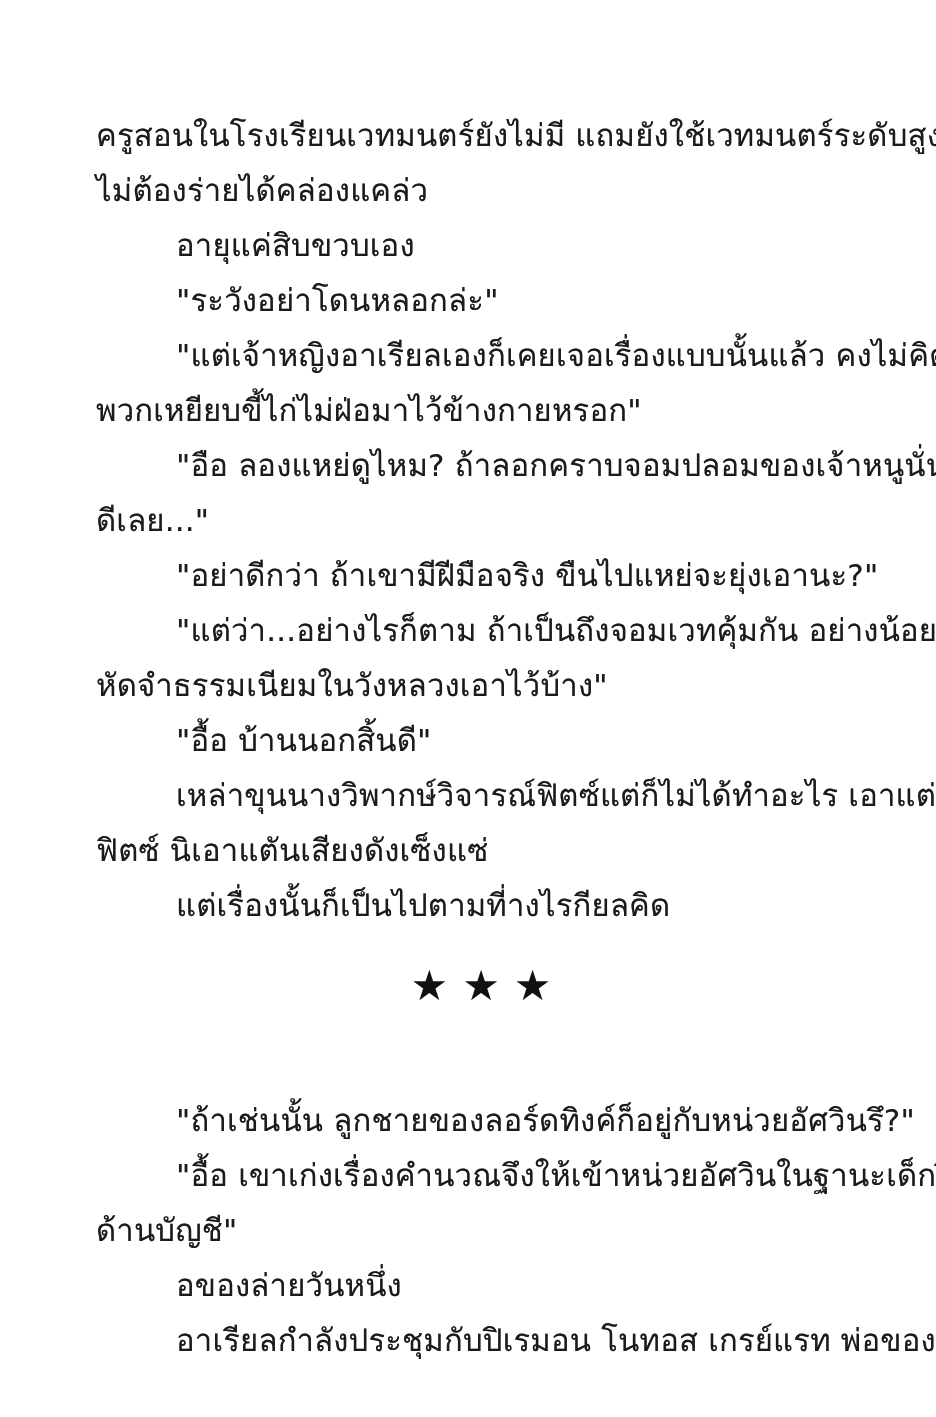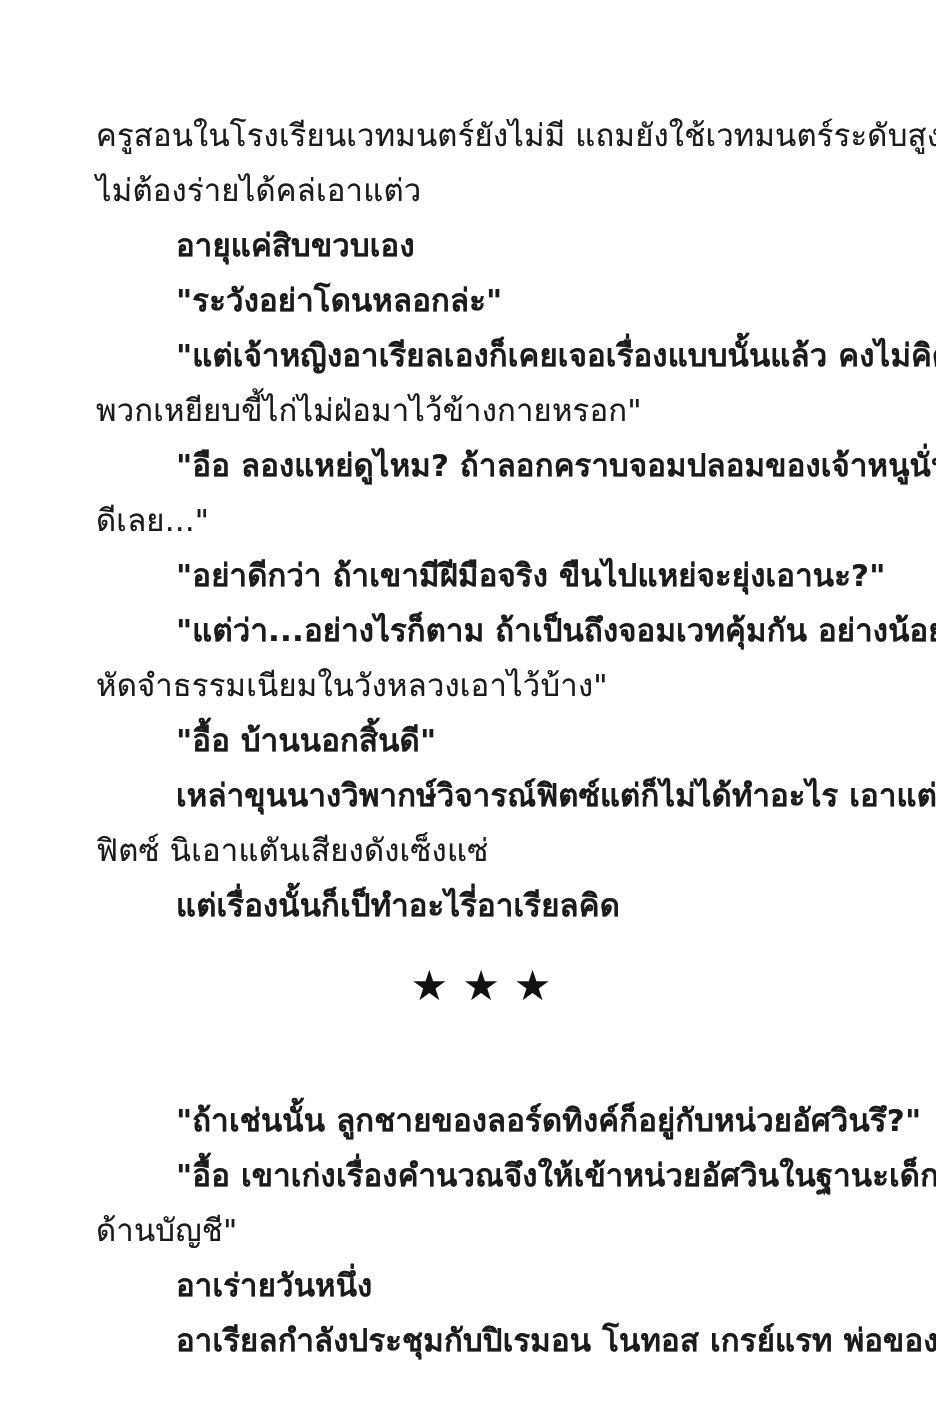--- a/index.html
+++ b/index.html
@@ -30,21 +30,20 @@
     line-height: 55px;
     height: 55px;
     white-space: nowrap;
     letter-spacing: 0.2px;
     color: #1b1b1b;
     
     text-shadow: 0 0 0.6px rgba(27,27,27,0.55);
   }
   .ln.indent {
     padding-left: 80px;
-    font-weight: bold;
   }
   .divider {
     height: 105px;
     display: flex;
     align-items: center;
     justify-content: center;
   }
   .stars {
     font-size: 42px;
     letter-spacing: 14px;
@@ -56,41 +55,41 @@
     margin-top: 55px;
   }
 </style>
 </head>
 <body>
 
 <div class="page">
 
   <div class="sec">
     <div class="ln">ครูสอนในโรงเรียนเวทมนตร์ยังไม่มี แถมยังใช้เวทมนตร์ระดับสูงโดย</div>
-    <div class="ln">ไม่ต้องร่ายได้คล่เอาแต่ว</div>
+    <div class="ln">ไม่ต้องร่ายได้คล่องแคล่ว</div>
     <div class="ln indent">อายุแค่สิบขวบเอง</div>
     <div class="ln indent">"ระวังอย่าโดนหลอกล่ะ"</div>
     <div class="ln indent">"แต่เจ้าหญิงอาเรียลเองก็เคยเจอเรื่องแบบนั้นแล้ว คงไม่คิดจะเอา</div>
     <div class="ln">พวกเหยียบขี้ไก่ไม่ฝ่อมาไว้ข้างกายหรอก"</div>
     <div class="ln indent">"อือ ลองแหย่ดูไหม? ถ้าลอกคราบจอมปลอมของเจ้าหนูนั่นได้ก็</div>
     <div class="ln">ดีเลย..."</div>
     <div class="ln indent">"อย่าดีกว่า ถ้าเขามีฝีมือจริง ขืนไปแหย่จะยุ่งเอานะ?"</div>
     <div class="ln indent">"แต่ว่า...อย่างไรก็ตาม ถ้าเป็นถึงจอมเวทคุ้มกัน อย่างน้อยก็ควร</div>
     <div class="ln">หัดจำธรรมเนียมในวังหลวงเอาไว้บ้าง"</div>
     <div class="ln indent">"อื้อ บ้านนอกสิ้นดี"</div>
     <div class="ln indent">เหล่าขุนนางวิพากษ์วิจารณ์ฟิตซ์แต่ก็ไม่ได้ทำอะไร เอาแต่มอง</div>
     <div class="ln">ฟิตซ์ นิเอาแตันเสียงดังเซ็งแซ่</div>
-    <div class="ln indent">แต่เรื่องนั้นก็เป็ทำอะไรี่อาเรียลคิด</div>
+    <div class="ln indent">แต่เรื่องนั้นก็เป็นไปตามที่างไรกียลคิด</div>
   </div>
 
   <div class="divider">
     <span class="stars">★★★</span>
   </div>
 
   <div class="sec sec2">
     <div class="ln indent">"ถ้าเช่นนั้น ลูกชายของลอร์ดทิงค์ก็อยู่กับหน่วยอัศวินรึ?"</div>
     <div class="ln indent">"อื้อ เขาเก่งเรื่องคำนวณจึงให้เข้าหน่วยอัศวินในฐานะเด็กฝึกหัด</div>
     <div class="ln">ด้านบัญชี"</div>
-    <div class="ln indent">อาเร่ายวันหนึ่ง</div>
+    <div class="ln indent">อของล่ายวันหนึ่ง</div>
     <div class="ln indent">อาเรียลกำลังประชุมกับปิเรมอน โนทอส เกรย์แรท พ่อของลุค</div>
   </div>
 
 </div>
 
 </body></html>

